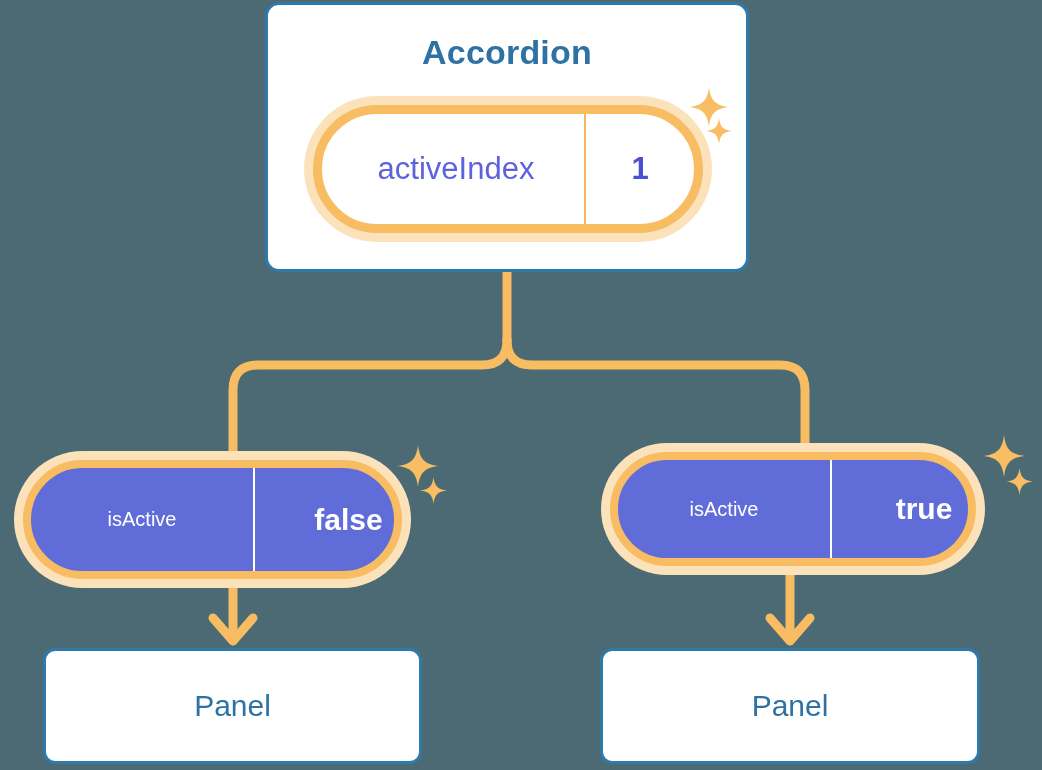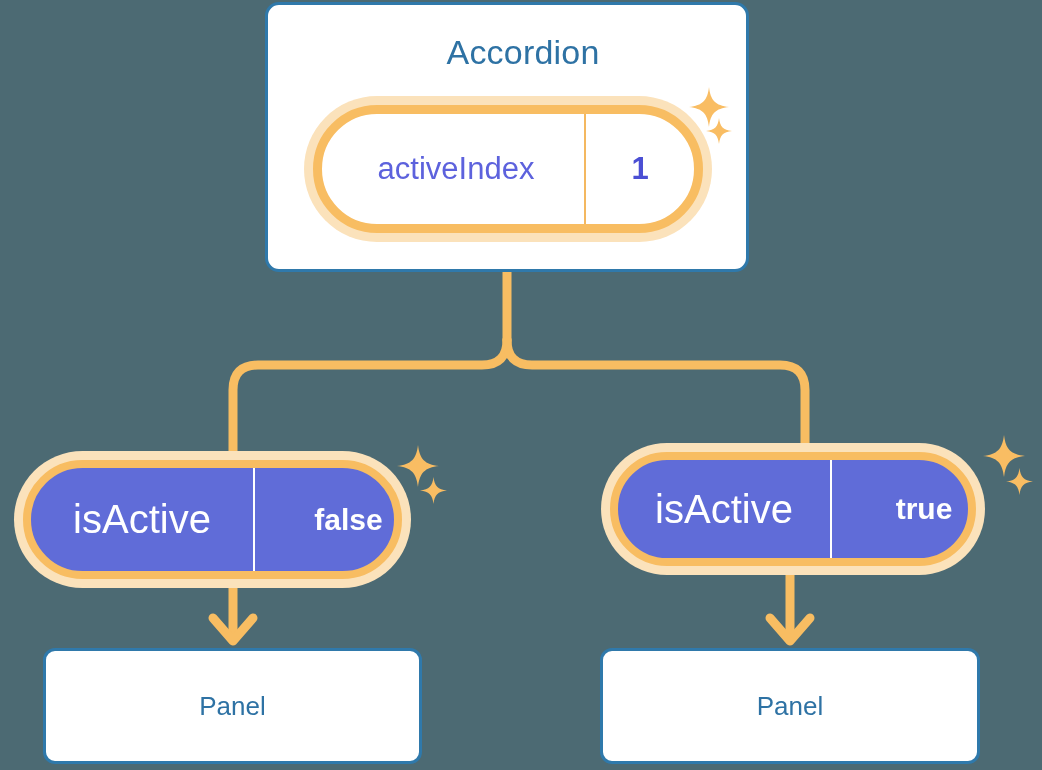--- a/index.html
+++ b/index.html
@@ -48,40 +48,39 @@
     height: 270px;
   }
   .card-title {
     position: absolute;
     left: 0;
     top: 28px;
     width: 100%;
     text-align: center;
     color: #2e72a4;
     font-size: 34px;
-    font-weight: 400;
+    font-weight: 700;
     letter-spacing: 0.2px;
-    padding-left: 16px;
   }
 
   
   .panel-box {
     position: absolute;
     background: #ffffff;
     border: 3px solid #2f79ab;
     border-radius: 12px;
     box-sizing: border-box;
     z-index: 3;
     display: flex;
     align-items: center;
     justify-content: center;
   }
   .panel-label {
     color: #2e72a4;
-    font-size: 26px;
+    font-size: 30px;
     font-weight: 400;
   }
   #panel-left  { left: 43px;  top: 648px; width: 379px; height: 116px; }
   #panel-right { left: 600px; top: 648px; width: 380px; height: 116px; }
 
   
   .pill-wrap {
     position: absolute;
     z-index: 4;
   }
@@ -120,21 +119,21 @@
     font-weight: bold;
   }
 
   
   .pill-purple {
     border-width: 8px;
     background: #606cd8;
   }
   .pill-purple .pill-key {
     color: #ffffff;
-    font-size: 40px;
+    font-size: 20px;
     border-right: 2px solid #ffffff;
   }
   .pill-purple .pill-val {
     color: #ffffff;
     font-size: 30px;
     font-weight: bold;
     padding-left: 48px;
   }
 
   #pill-left-wrap  { left: 23px;  top: 460px; }

